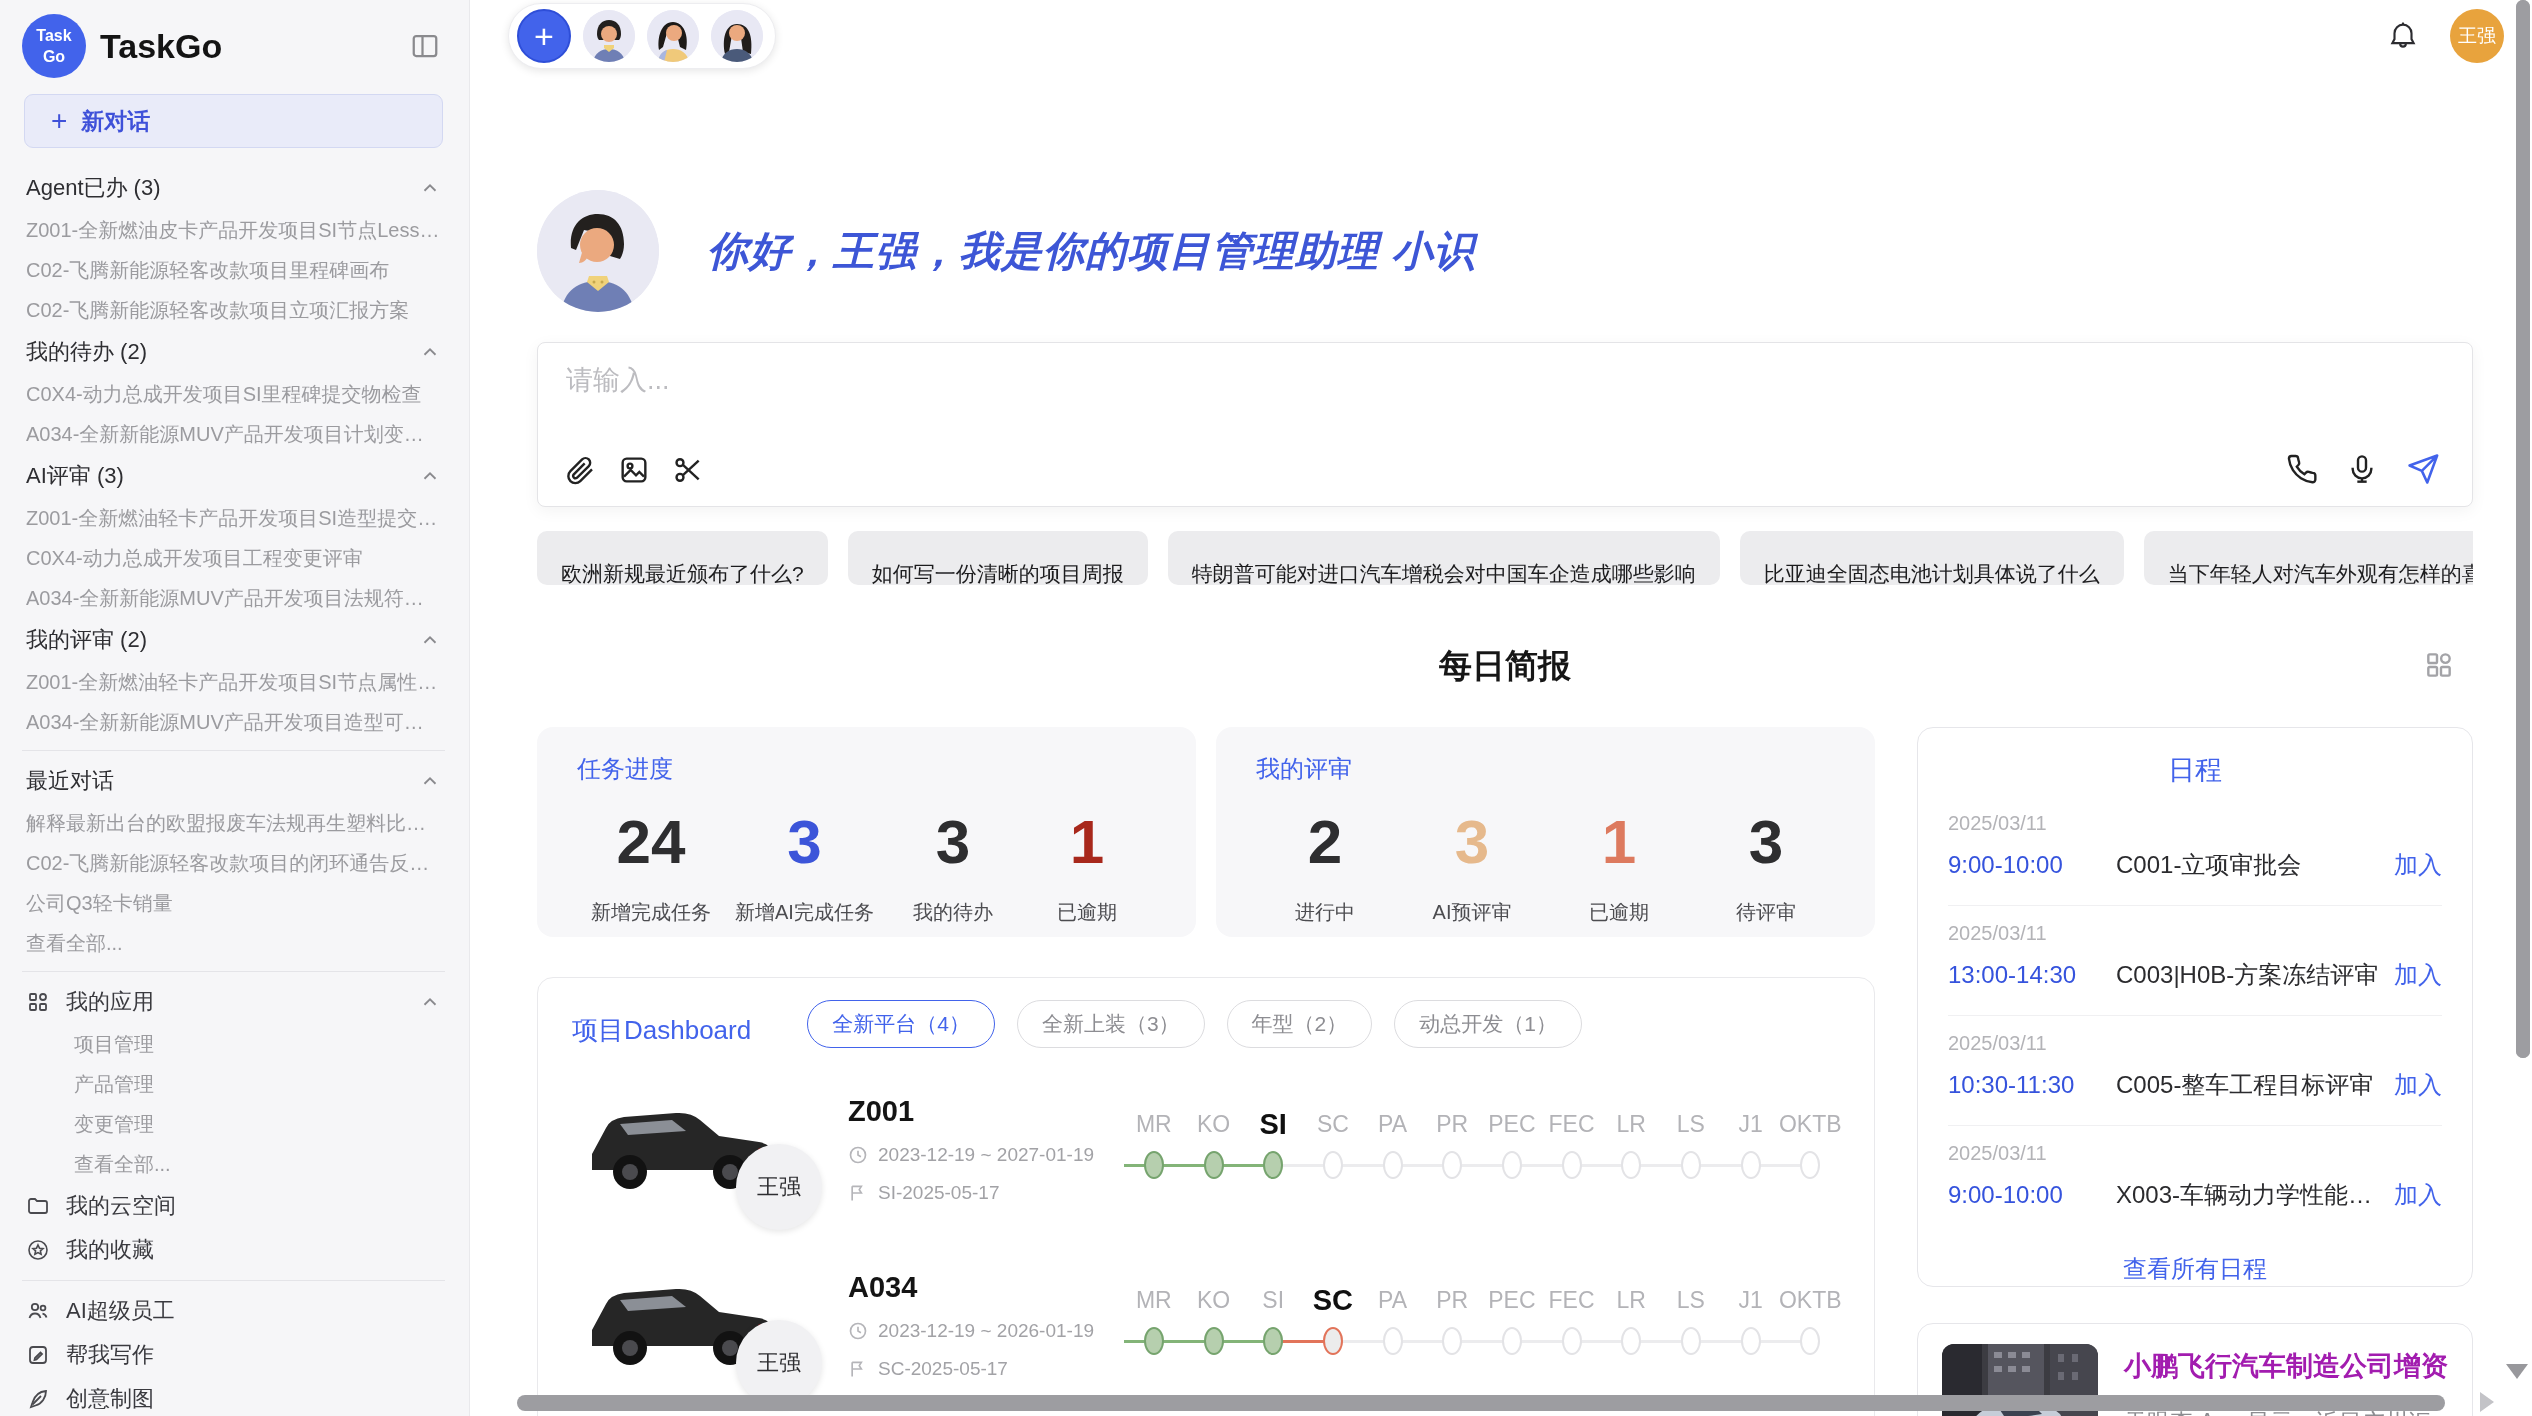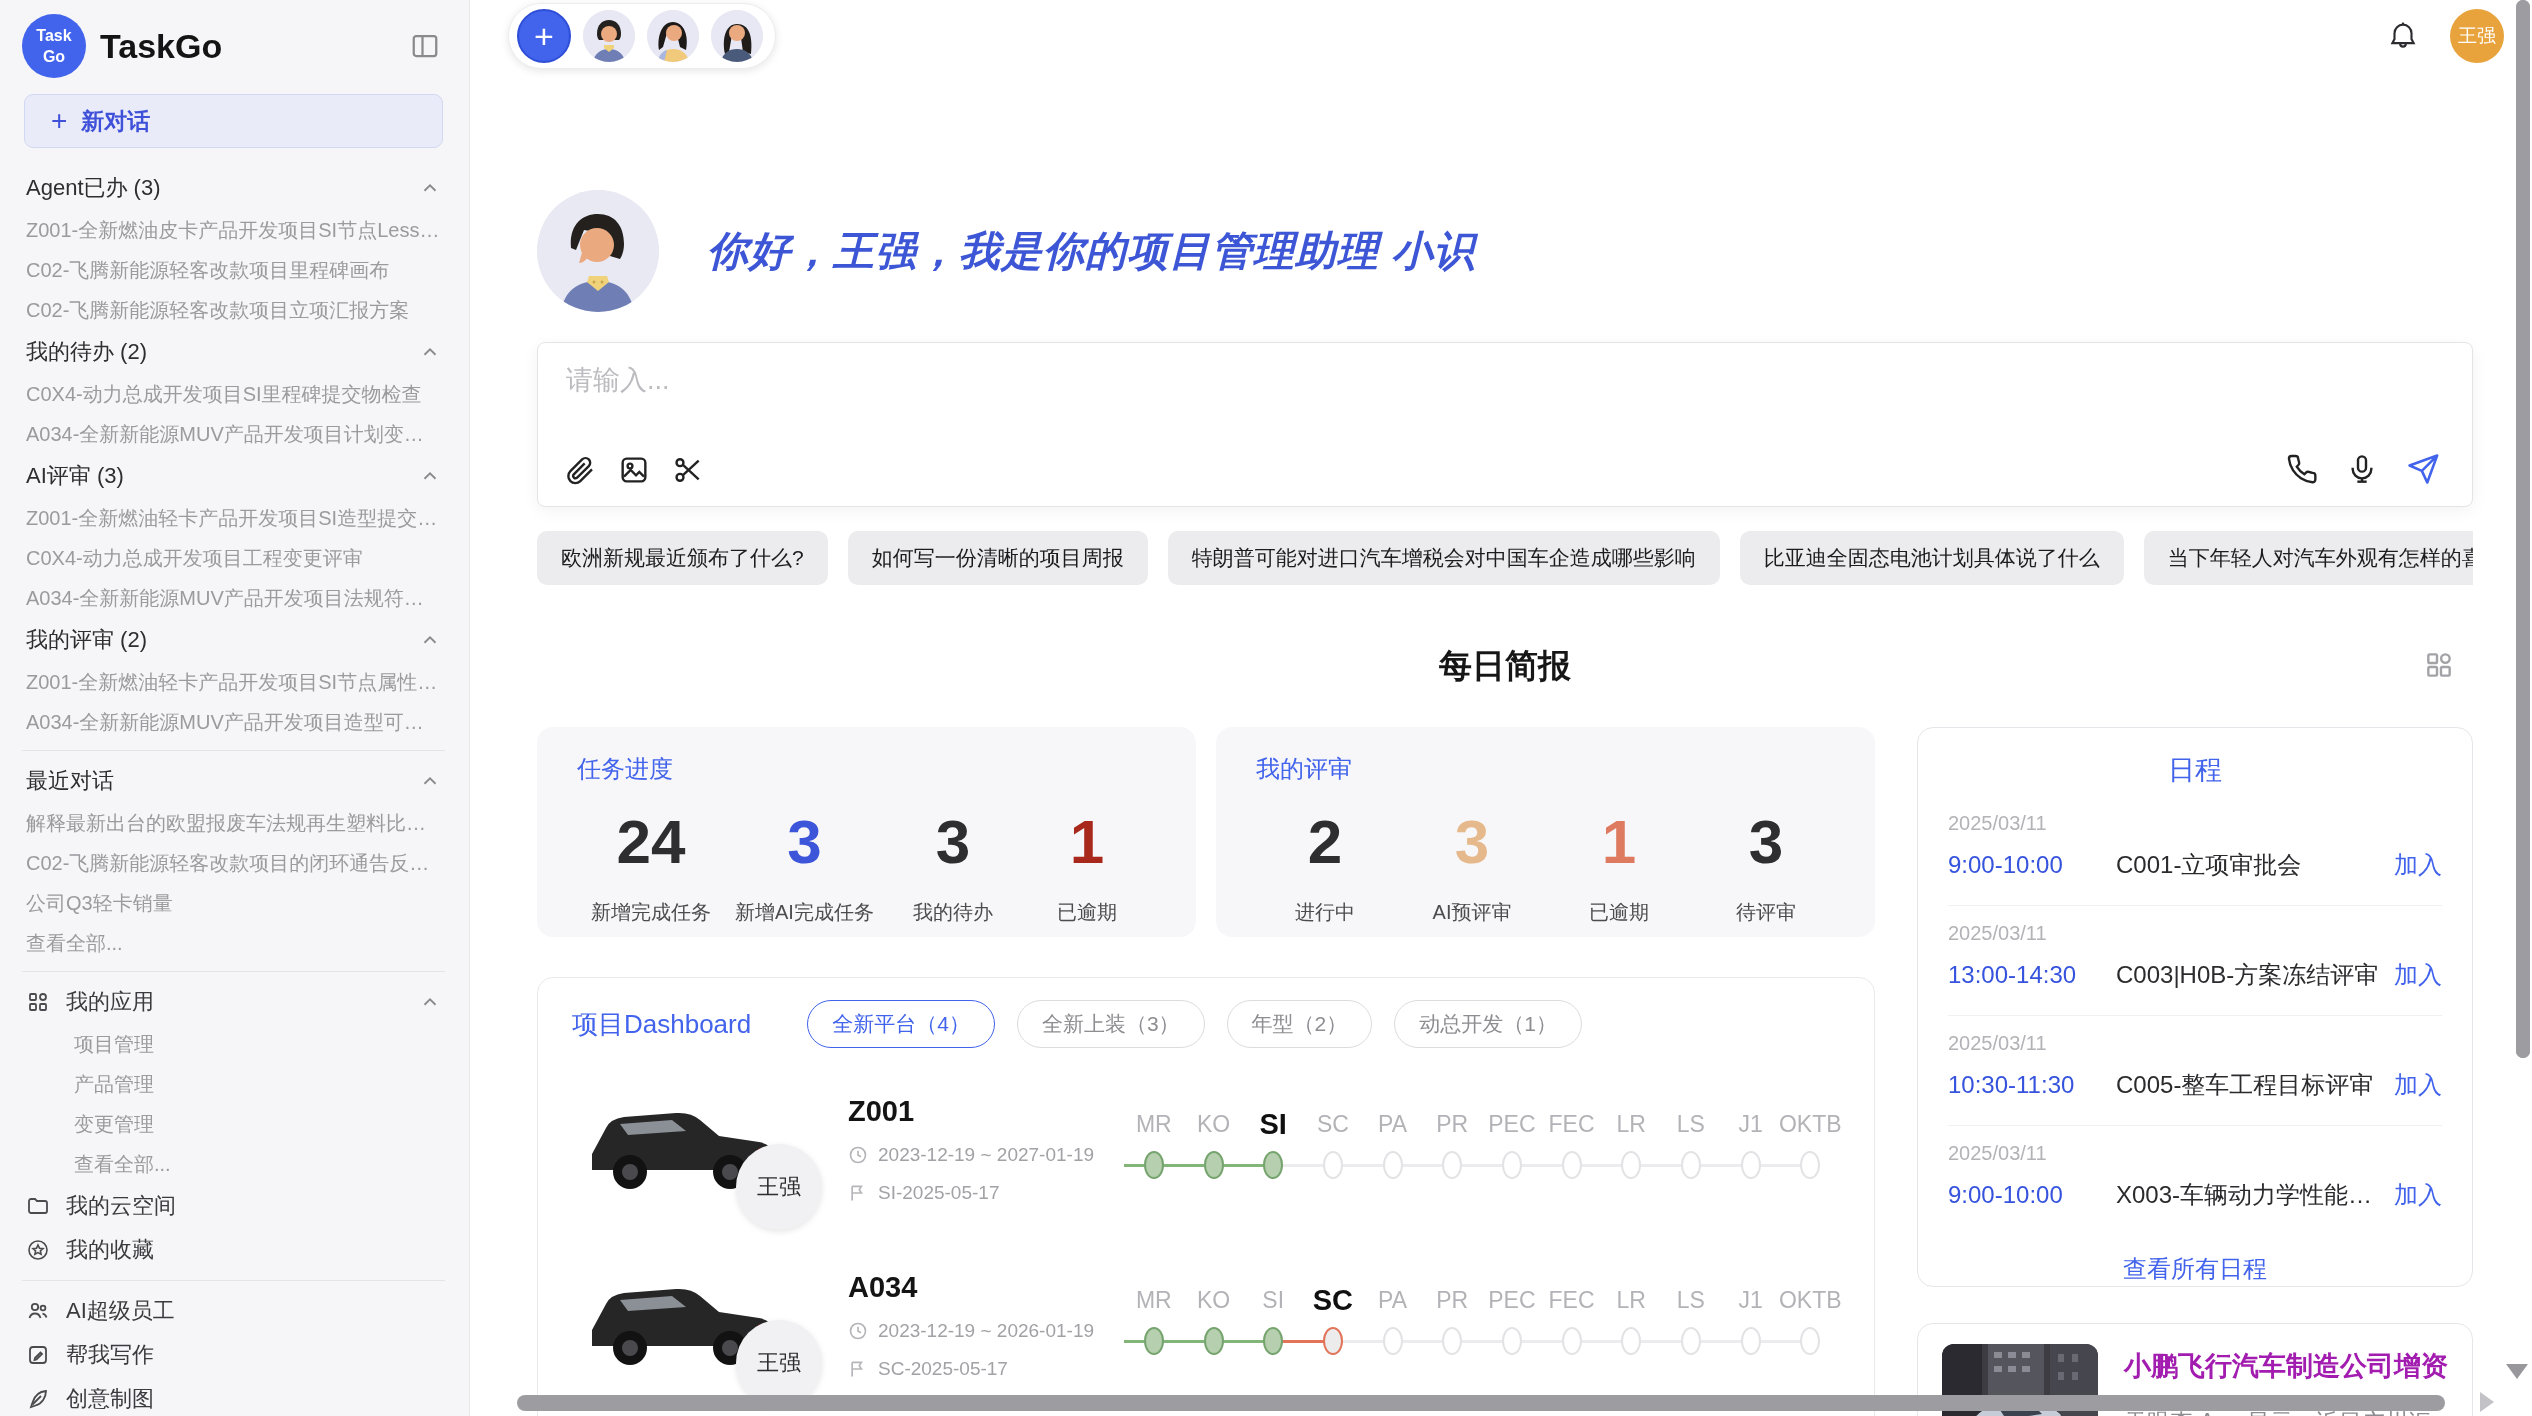--- a/index.html
+++ b/index.html
@@ -42,42 +42,42 @@
   .greet-text{font-size:41px;font-weight:700;font-style:italic;color:var(--greet);letter-spacing:1px;}
 
   .composer{margin-top:30px;height:165px;border:1px solid #e4e4e7;border-radius:8px;box-shadow:0 4px 16px rgba(0,0,0,.05);position:relative;background:#fff;}
   .composer input{position:absolute;top:22px;left:28px;right:28px;border:none;outline:none;font-size:27px;color:#333;background:transparent;font-family:inherit;}
   .composer input::placeholder{color:#bcbcc0;}
   .comp-left{position:absolute;left:26px;bottom:20px;display:flex;gap:22px;align-items:center;}
   .comp-right{position:absolute;right:32px;bottom:20px;display:flex;gap:28px;align-items:center;}
   .icon-btn{cursor:pointer;display:flex;align-items:center;}
 
   .chips{margin-top:24px;display:flex;gap:20px;overflow:hidden;}
-  .chip{flex:none;background:#ececee;border-radius:10px;height:54px;line-height:54px;padding:0 24px;font-size:21px;color:#1c1c1e;white-space:nowrap;cursor:pointer;}
+  .chip{flex:none;background:#ececee;border-radius:10px;height:54px;line-height:54px;padding:16px 24px;font-size:21px;color:#1c1c1e;white-space:nowrap;cursor:pointer;}
 
   .brief-head{margin-top:58px;position:relative;height:46px;}
   .brief-title{text-align:center;font-size:33px;font-weight:700;color:#161616;line-height:46px;}
   .brief-grid{position:absolute;right:18px;top:6px;cursor:pointer;}
 
   .columns{margin-top:38px;display:flex;gap:42px;align-items:flex-start;}
   .col-left{flex:1;min-width:0;}
   .col-right{width:556px;min-width:556px;}
 
   .stats-row{display:flex;gap:20px;}
   .stat-card{flex:1;background:#f7f7f9;border-radius:16px;height:210px;padding:26px 40px 0 40px;}
   .stat-card h3{font-size:24px;color:var(--accent);font-weight:400;}
   .stat-items{display:flex;justify-content:space-between;margin-top:22px;padding:0 14px;}
   .stat{text-align:center;min-width:110px;}
   .stat .v{font-size:62px;font-weight:600;color:#2e2e30;line-height:70px;}
   .stat .v.blue{color:var(--val-blue);} .stat .v.red{color:var(--val-red);}
   .stat .v.orange{color:var(--val-orange);} .stat .v.salmon{color:var(--val-salmon);}
   .stat .l{margin-top:22px;font-size:20px;color:#4c4c50;}
 
   .dash-card{margin-top:40px;border:1px solid #e9e9ec;border-radius:16px;padding:22px 34px 0 34px;height:480px;background:#fff;overflow:hidden;}
-  .dash-head{display:flex;align-items:center;gap:56px;}
+  .dash-head{display:flex;align-items:flex-end;gap:56px;}
   .dash-title{font-size:26px;color:var(--accent);}
   .dash-tabs{display:flex;gap:22px;}
   .tab{border:1.5px solid #dcdcdf;border-radius:24px;padding:9px 24px;font-size:21px;color:#8d8d92;cursor:pointer;white-space:nowrap;}
   .tab.active{border-color:var(--accent);color:var(--accent);}
   .proj-row{margin-top:26px;display:flex;align-items:center;}
   .proj-visual{width:212px;height:150px;position:relative;flex:none;}
   .proj-visual svg.truck{position:absolute;left:0;top:12px;}
   .owner-badge{position:absolute;right:-38px;bottom:-6px;width:86px;height:86px;border-radius:50%;background:#f1f1f3;box-shadow:0 2px 6px rgba(0,0,0,.10);display:flex;align-items:center;justify-content:center;font-size:22px;color:#2d2d30;}
   .proj-info{width:268px;flex:none;margin-left:64px;}
   .proj-code{font-size:29px;font-weight:700;color:#141414;}

